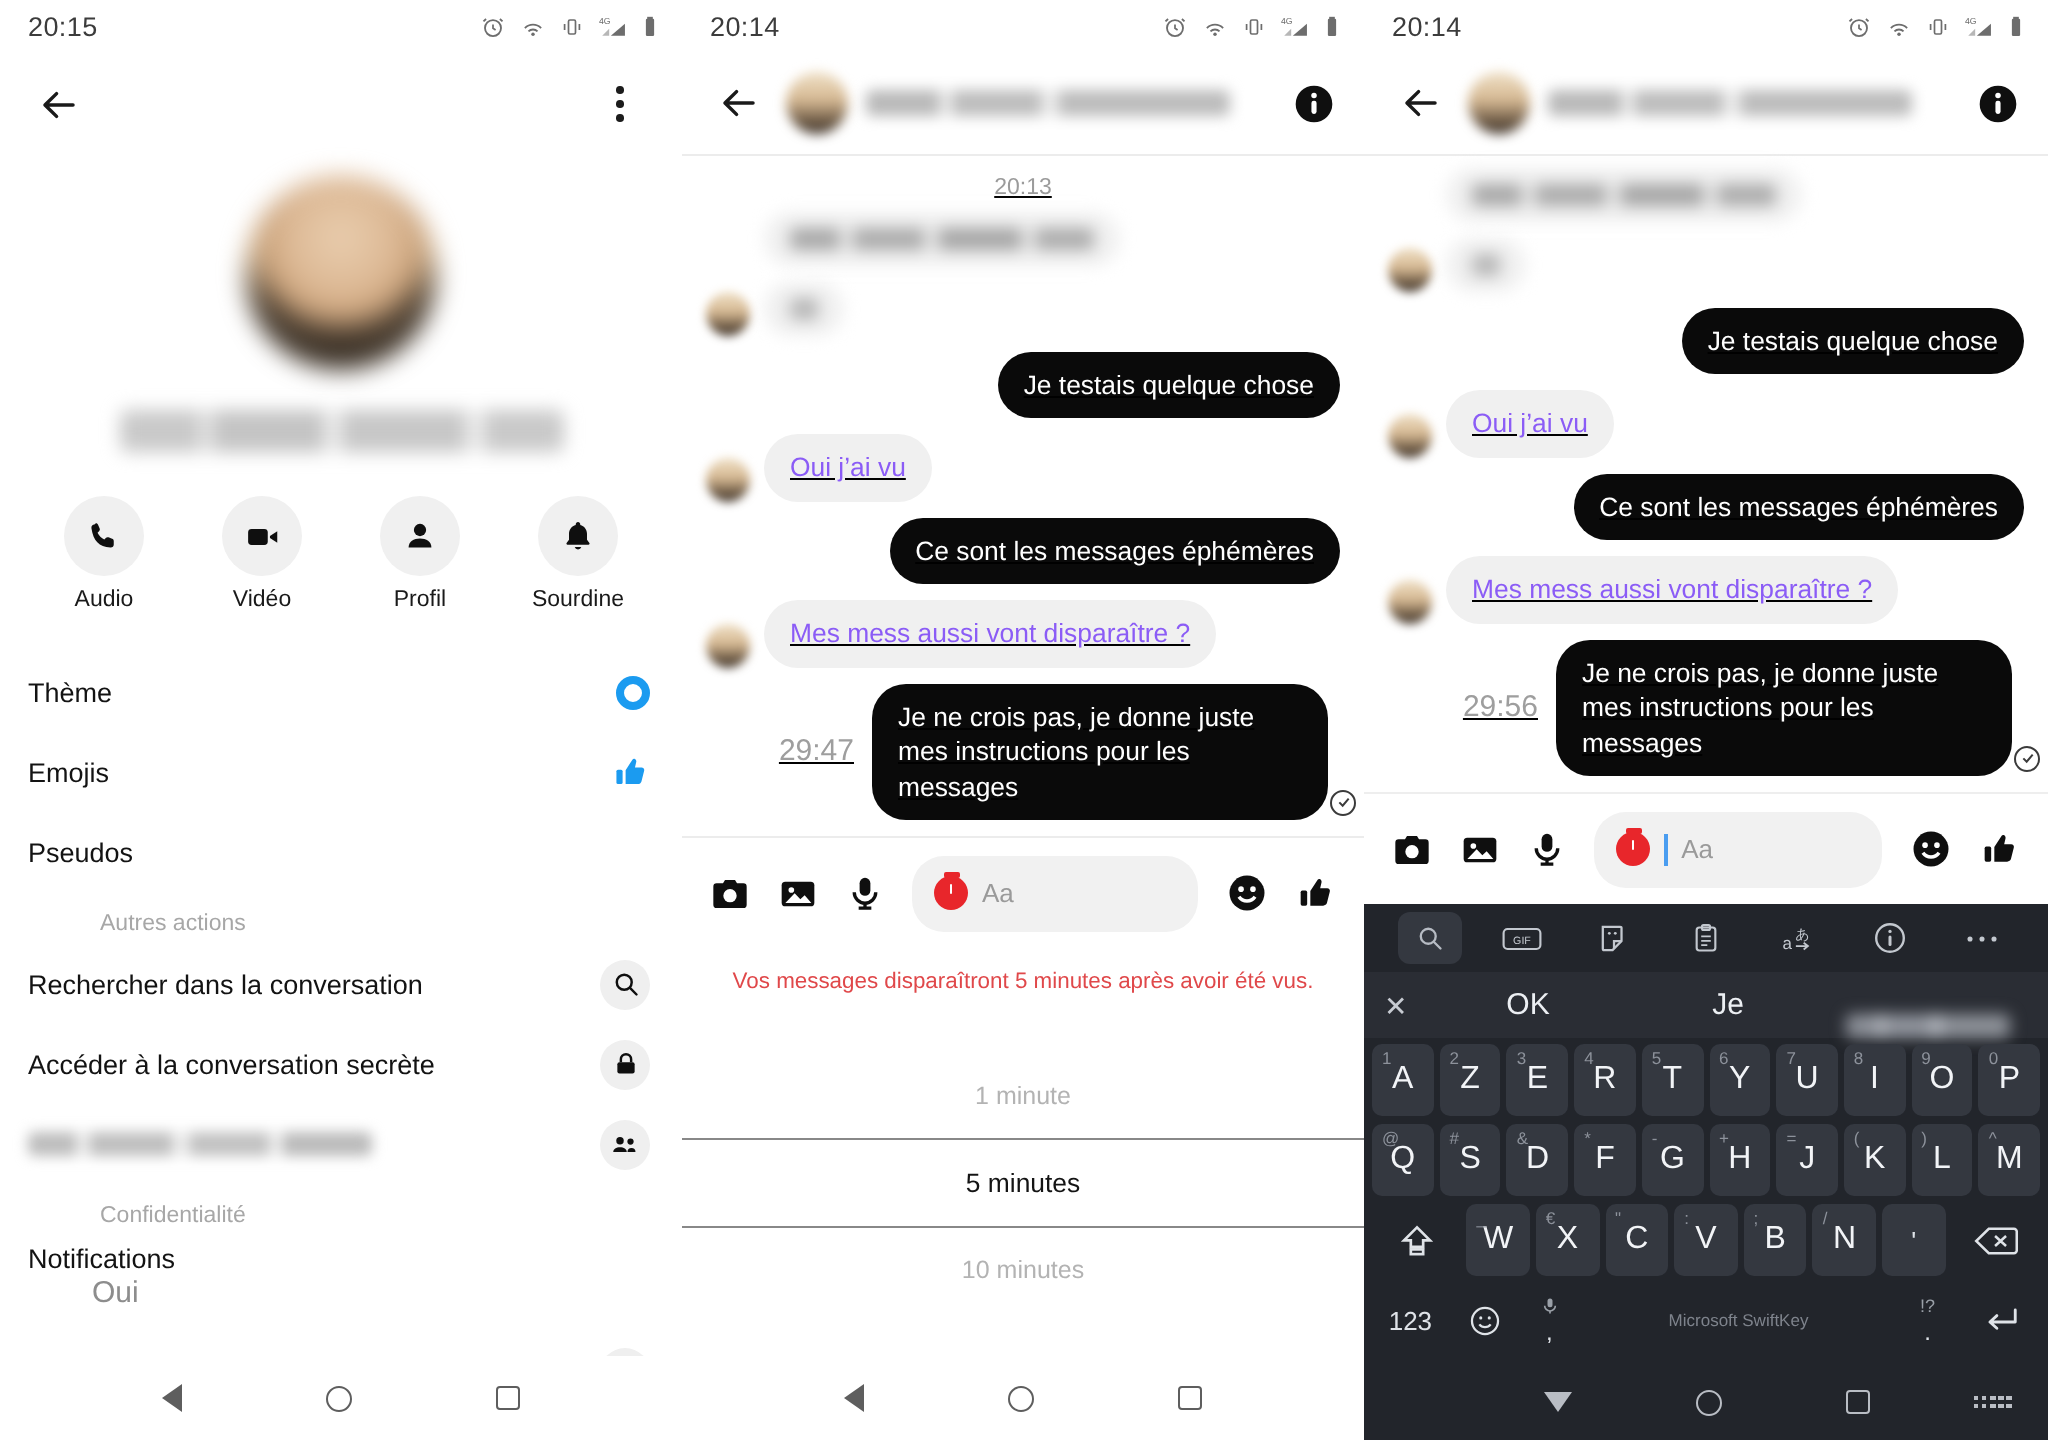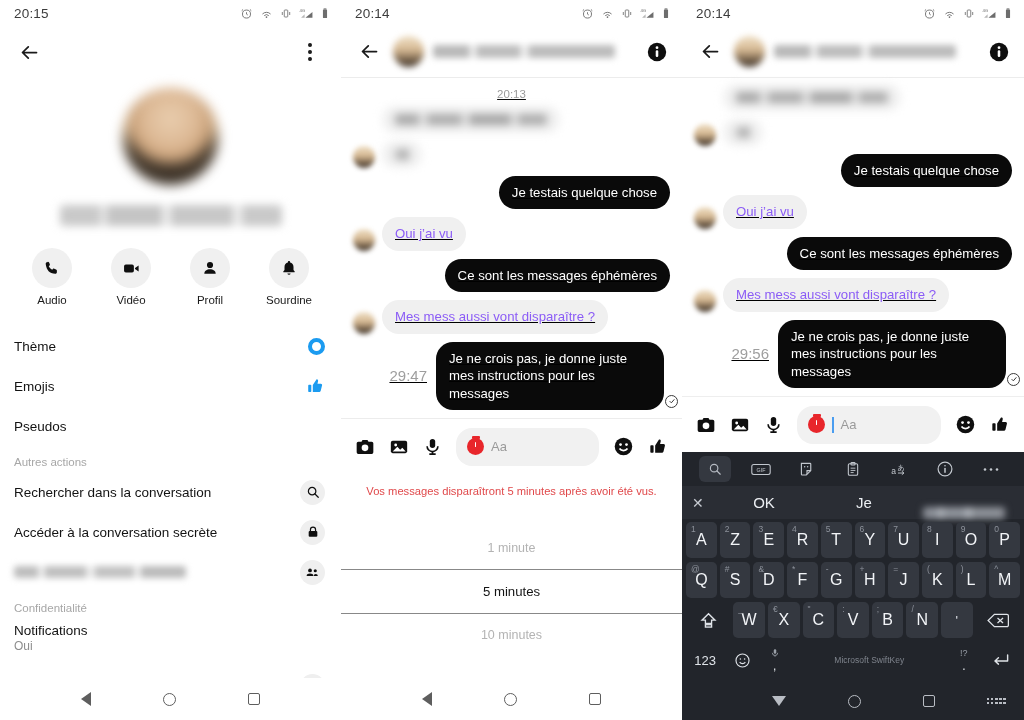--- a/index.html
+++ b/index.html
@@ -57,22 +57,22 @@
     display: flex; align-items: center; justify-content: center;
   }
   .action-label { font-size: 11.5px; color: #1a1a1a; margin-top: 6px; }
 
   .list { margin-top: 20px; }
   .row {
     display: flex; align-items: center; justify-content: space-between;
     padding: 0 16px 0 14px; min-height: 40px; cursor: pointer;
   }
   .row-text { font-size: 13.5px; color: #131313; }
-  .row-sub { font-size: 12px; color: #8d8d8d; margin-top: 1px; }
-  .section-head { padding: 10px 14px 4px; font-size: 11.5px; color: #a7a7a7; }
+  .row-sub { font-size: 15px; color: #8d8d8d; margin-top: 1px; margin-left: 32px; }
+  .section-head { padding: 10px 14px 4px; font-size: 11.5px; color: #a7a7a7; margin-left: 36px; }
   .grey-circle {
     width: 25px; height: 25px; border-radius: 50%; background: #efefef;
     display: flex; align-items: center; justify-content: center;
   }
   .blurred-row-text {
     width: 172px; height: 12px; border-radius: 3px;
     background: linear-gradient(90deg,#bdbdbd 0 14%,#ededed 14% 18%,#bfbfbf 18% 42%,#ececec 42% 47%,#c2c2c2 47% 70%,#eee 70% 74%,#bbb 74% 100%);
     filter: blur(3.2px);
   }
   .theme-ring {

